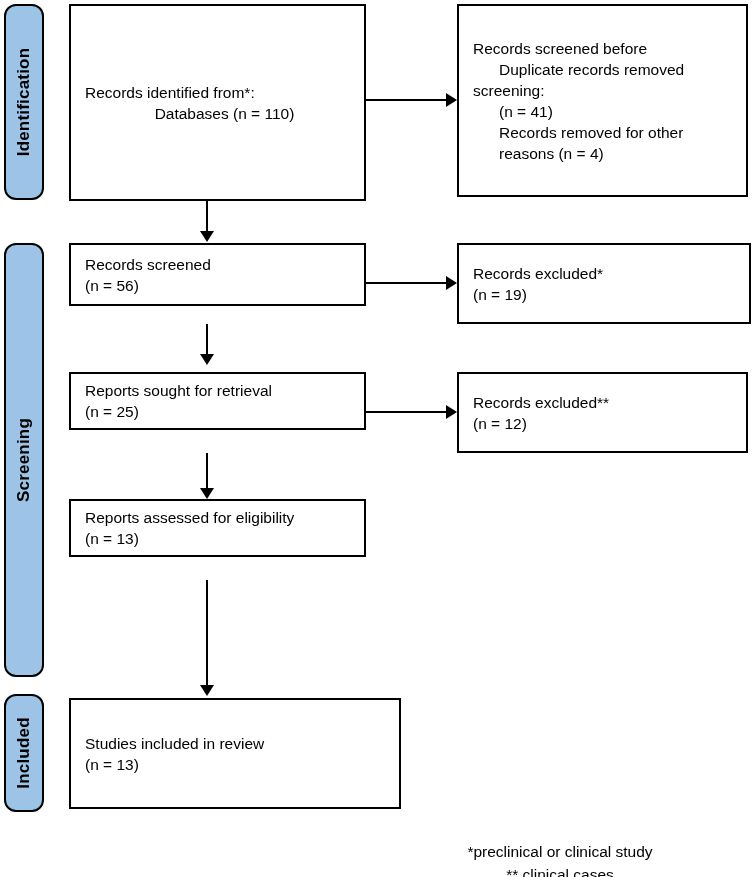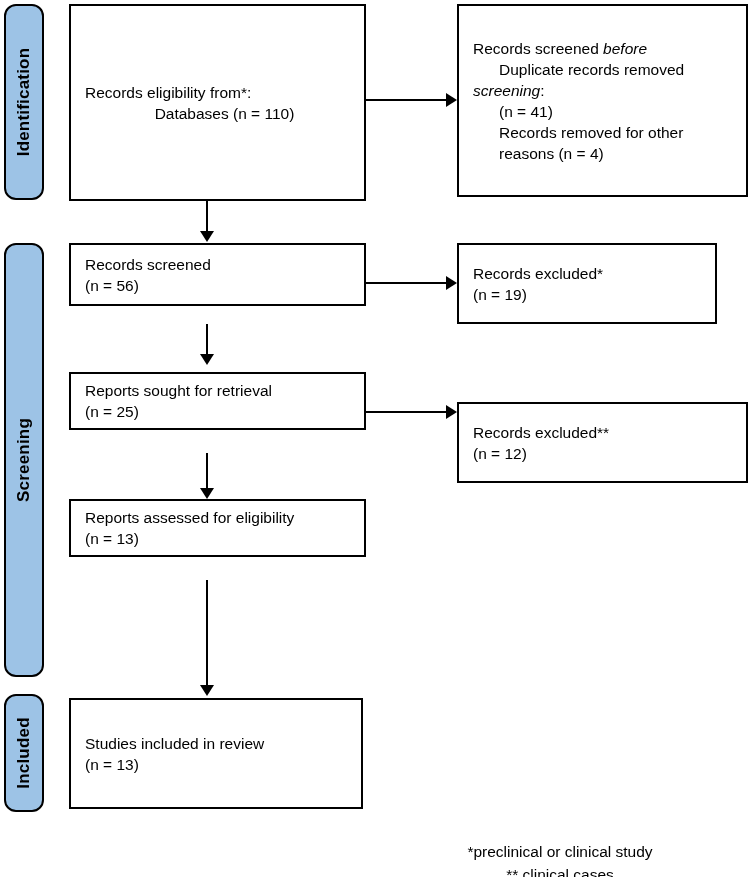--- a/index.html
+++ b/index.html
@@ -54,21 +54,20 @@
   .box .line {
     font-size: 15.5px;
     line-height: 21px;
     color: #000000;
     white-space: pre-wrap;
   }
   .box .line.indent {
     padding-left: 26px;
   }
   .box .line .ital {
-    font-style: italic;
   }
 
   
   .vline {
     position: absolute;
     width: 2px;
     background: #000000;
   }
   .hline {
     position: absolute;
@@ -112,21 +111,21 @@
 
   <div class="stage-bar" style="left:4px; top:243px; width:40px; height:434px;">
     <span class="stage-text">Screening</span>
   </div>
 
   <div class="stage-bar" style="left:4px; top:694px; width:40px; height:118px;">
     <span class="stage-text">Included</span>
   </div>
 
   <div class="box" style="left:69px; top:4px; width:297px; height:197px;">
-    <div class="line">Records eligibility from*:</div>
+    <div class="line">Records identified from*:</div>
     <div class="line" style="padding-left:14px;text-align:center;">Databases (n = 110)</div>
   </div>
 
   <div class="box" style="left:457px; top:4px; width:291px; height:193px;">
     <div class="line"><span>Records screened </span><span class="ital">before</span></div>
     <div class="line indent">Duplicate records removed</div>
     <div class="line"><span class="ital">screening</span><span>:</span></div>
     <div class="line indent">(n = 41)</div>
     <div class="line indent">Records removed for other</div>
     <div class="line indent">reasons (n = 4)</div>
@@ -136,56 +135,56 @@
   <div class="arrow-right" style="left:446px; top:93px;"></div>
 
   <div class="vline" style="left:206px; top:201px; height:33px;"></div>
   <div class="arrow-down" style="left:200px; top:231px;"></div>
 
   <div class="box" style="left:69px; top:243px; width:297px; height:63px;">
     <div class="line">Records screened</div>
     <div class="line">(n = 56)</div>
   </div>
 
-  <div class="box" style="left:457px; top:243px; width:260px; height:81px;">
+  <div class="box" style="left:457px; top:243px; width:294px; height:81px;">
     <div class="line">Records excluded*</div>
     <div class="line">(n = 19)</div>
   </div>
 
   <div class="hline" style="left:366px; top:282px; width:81px;"></div>
   <div class="arrow-right" style="left:446px; top:276px;"></div>
 
   <div class="vline" style="left:206px; top:324px; height:33px;"></div>
   <div class="arrow-down" style="left:200px; top:354px;"></div>
 
   <div class="box" style="left:69px; top:372px; width:297px; height:58px;">
     <div class="line">Reports sought for retrieval</div>
     <div class="line">(n = 25)</div>
   </div>
 
-  <div class="box" style="left:457px; top:372px; width:291px; height:81px;margin-top:30px;">
+  <div class="box" style="left:457px; top:372px; width:291px; height:81px;">
     <div class="line">Records excluded**</div>
     <div class="line">(n = 12)</div>
   </div>
 
   <div class="hline" style="left:366px; top:411px; width:81px;"></div>
   <div class="arrow-right" style="left:446px; top:405px;"></div>
 
   <div class="vline" style="left:206px; top:453px; height:38px;"></div>
   <div class="arrow-down" style="left:200px; top:488px;"></div>
 
   <div class="box" style="left:69px; top:499px; width:297px; height:58px;">
     <div class="line">Reports assessed for eligibility</div>
     <div class="line">(n = 13)</div>
   </div>
 
   <div class="vline" style="left:206px; top:580px; height:108px;"></div>
   <div class="arrow-down" style="left:200px; top:685px;"></div>
 
-  <div class="box" style="left:69px; top:698px; width:294px; height:111px;justify-content:center;">
+  <div class="box" style="left:69px; top:698px; width:332px; height:111px;justify-content:center;">
     <div class="line">Studies included in review</div>
     <div class="line">(n = 13)</div>
   </div>
 
   <div class="footnotes" style="left:380px; top:840px; width:360px;">
     <div>*preclinical or clinical study</div>
     <div>** clinical cases</div>
   </div>
 
 </div>

